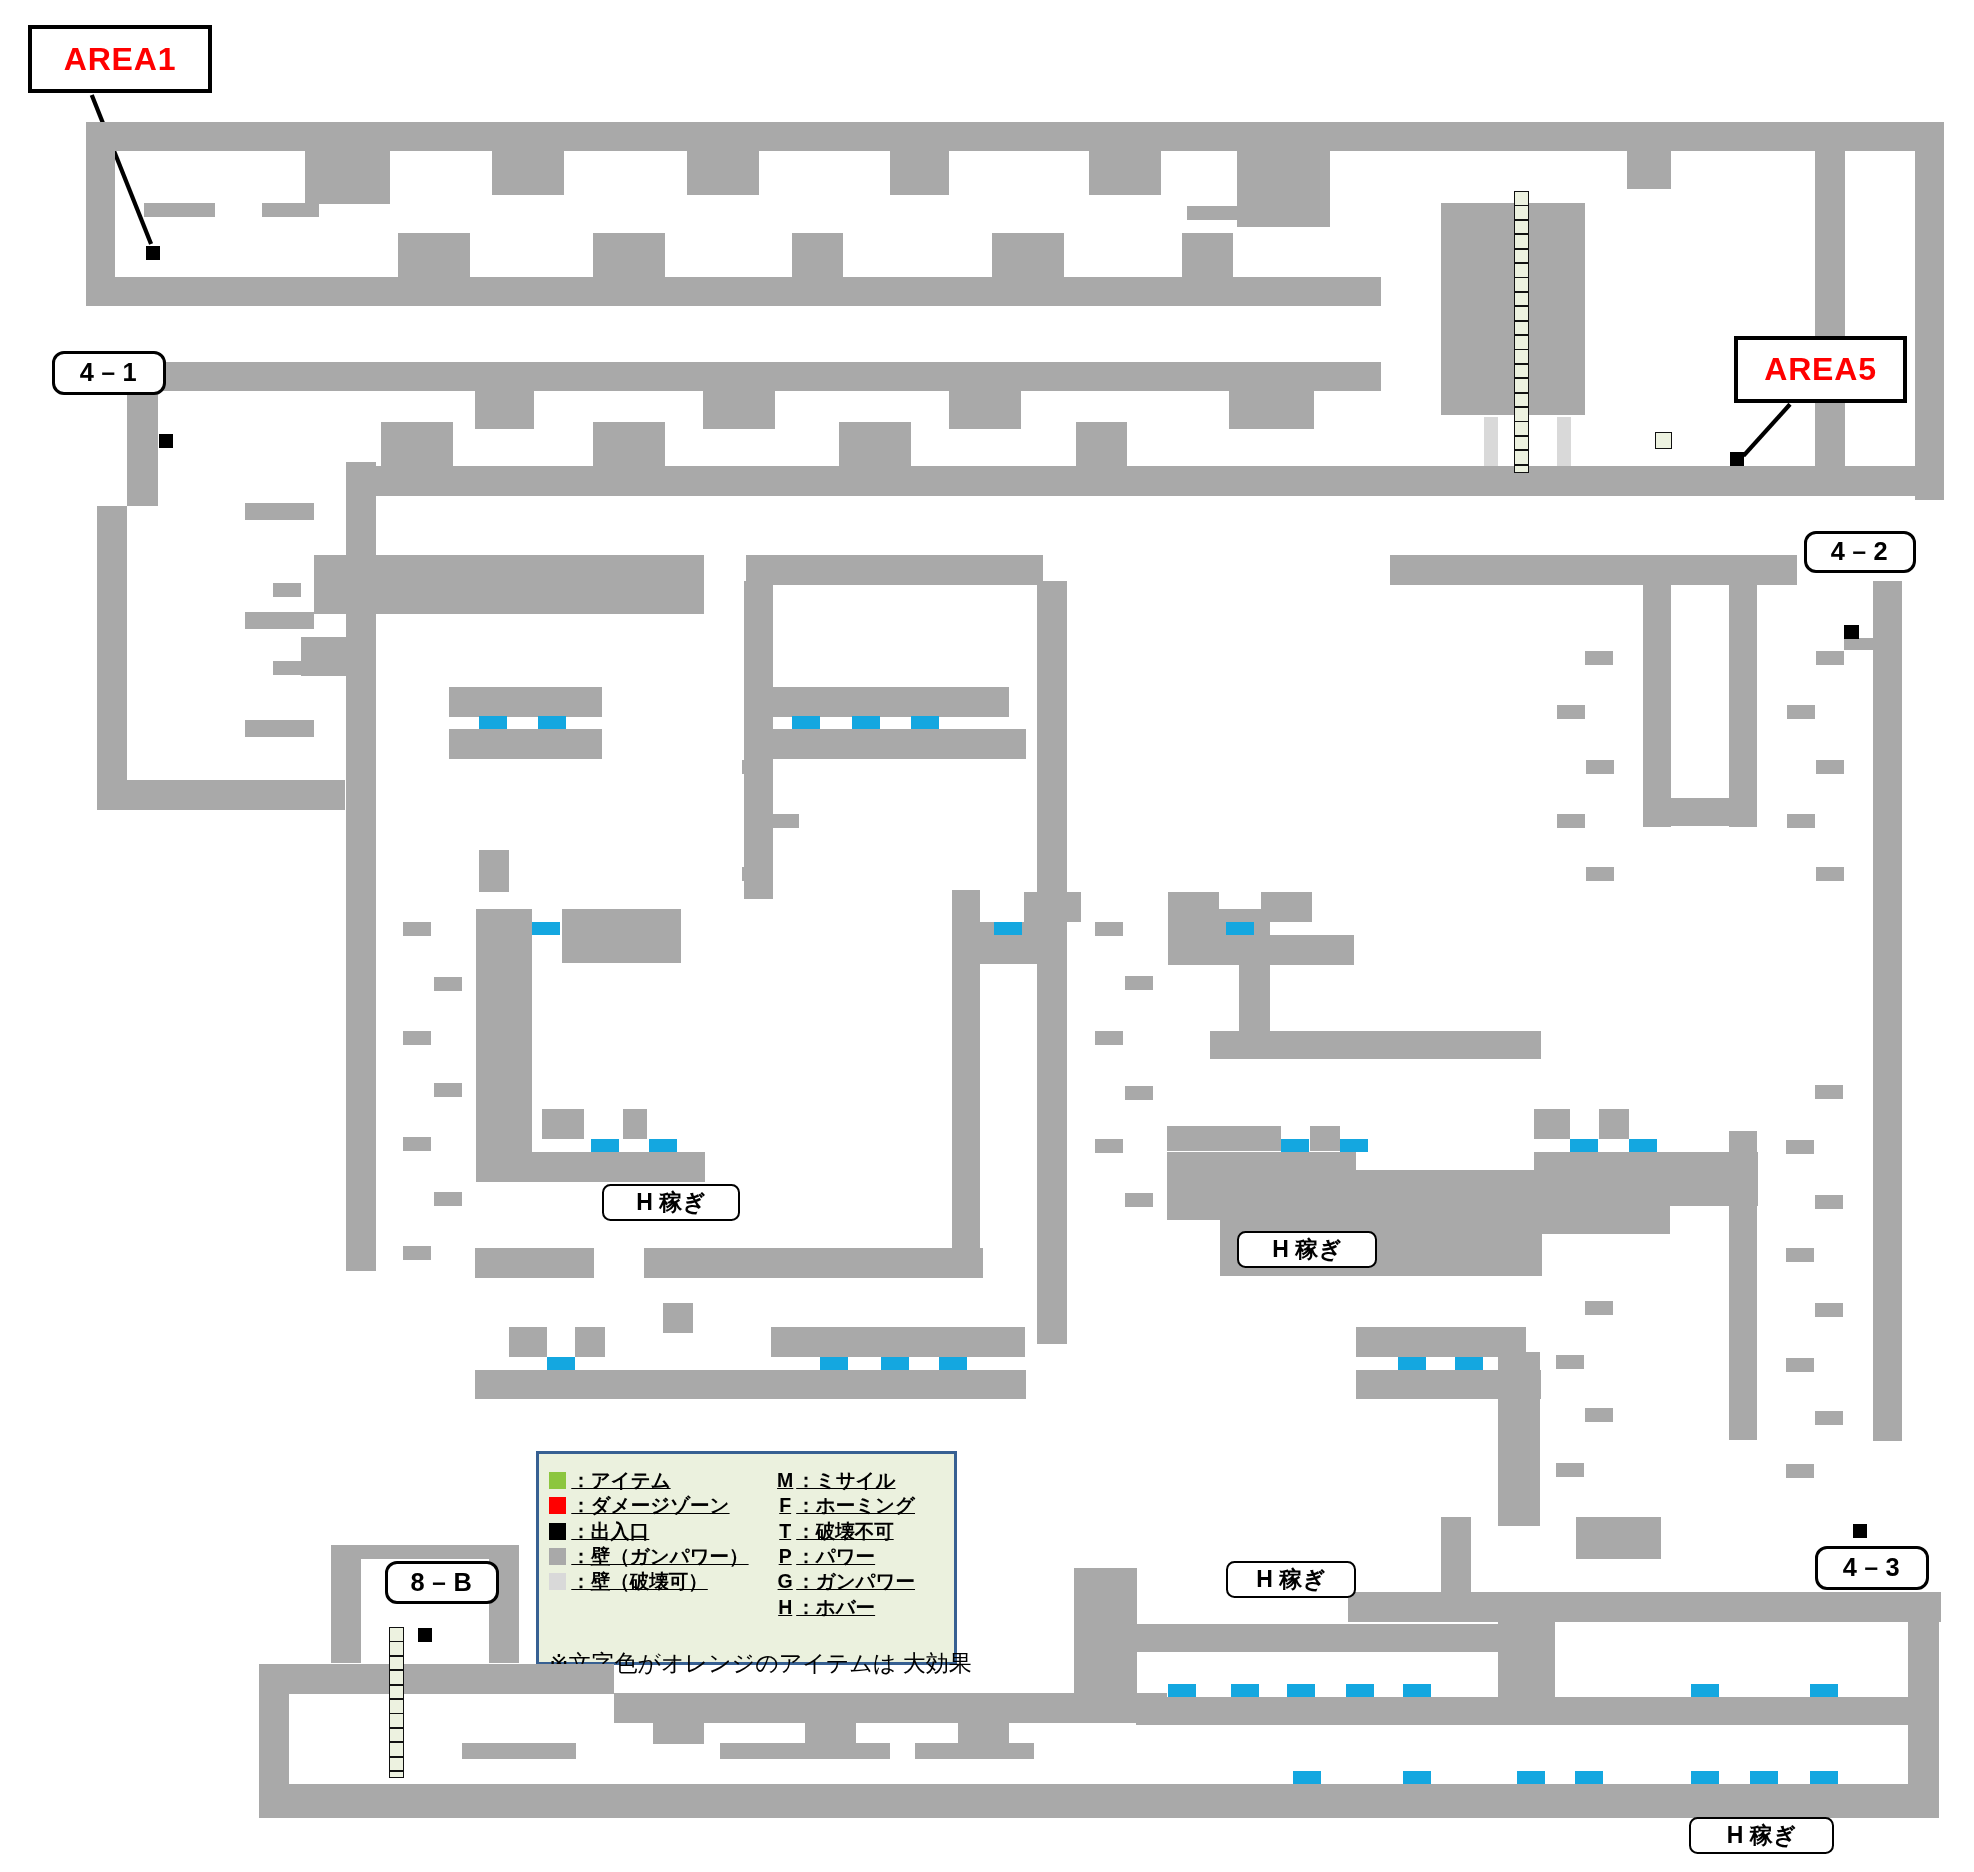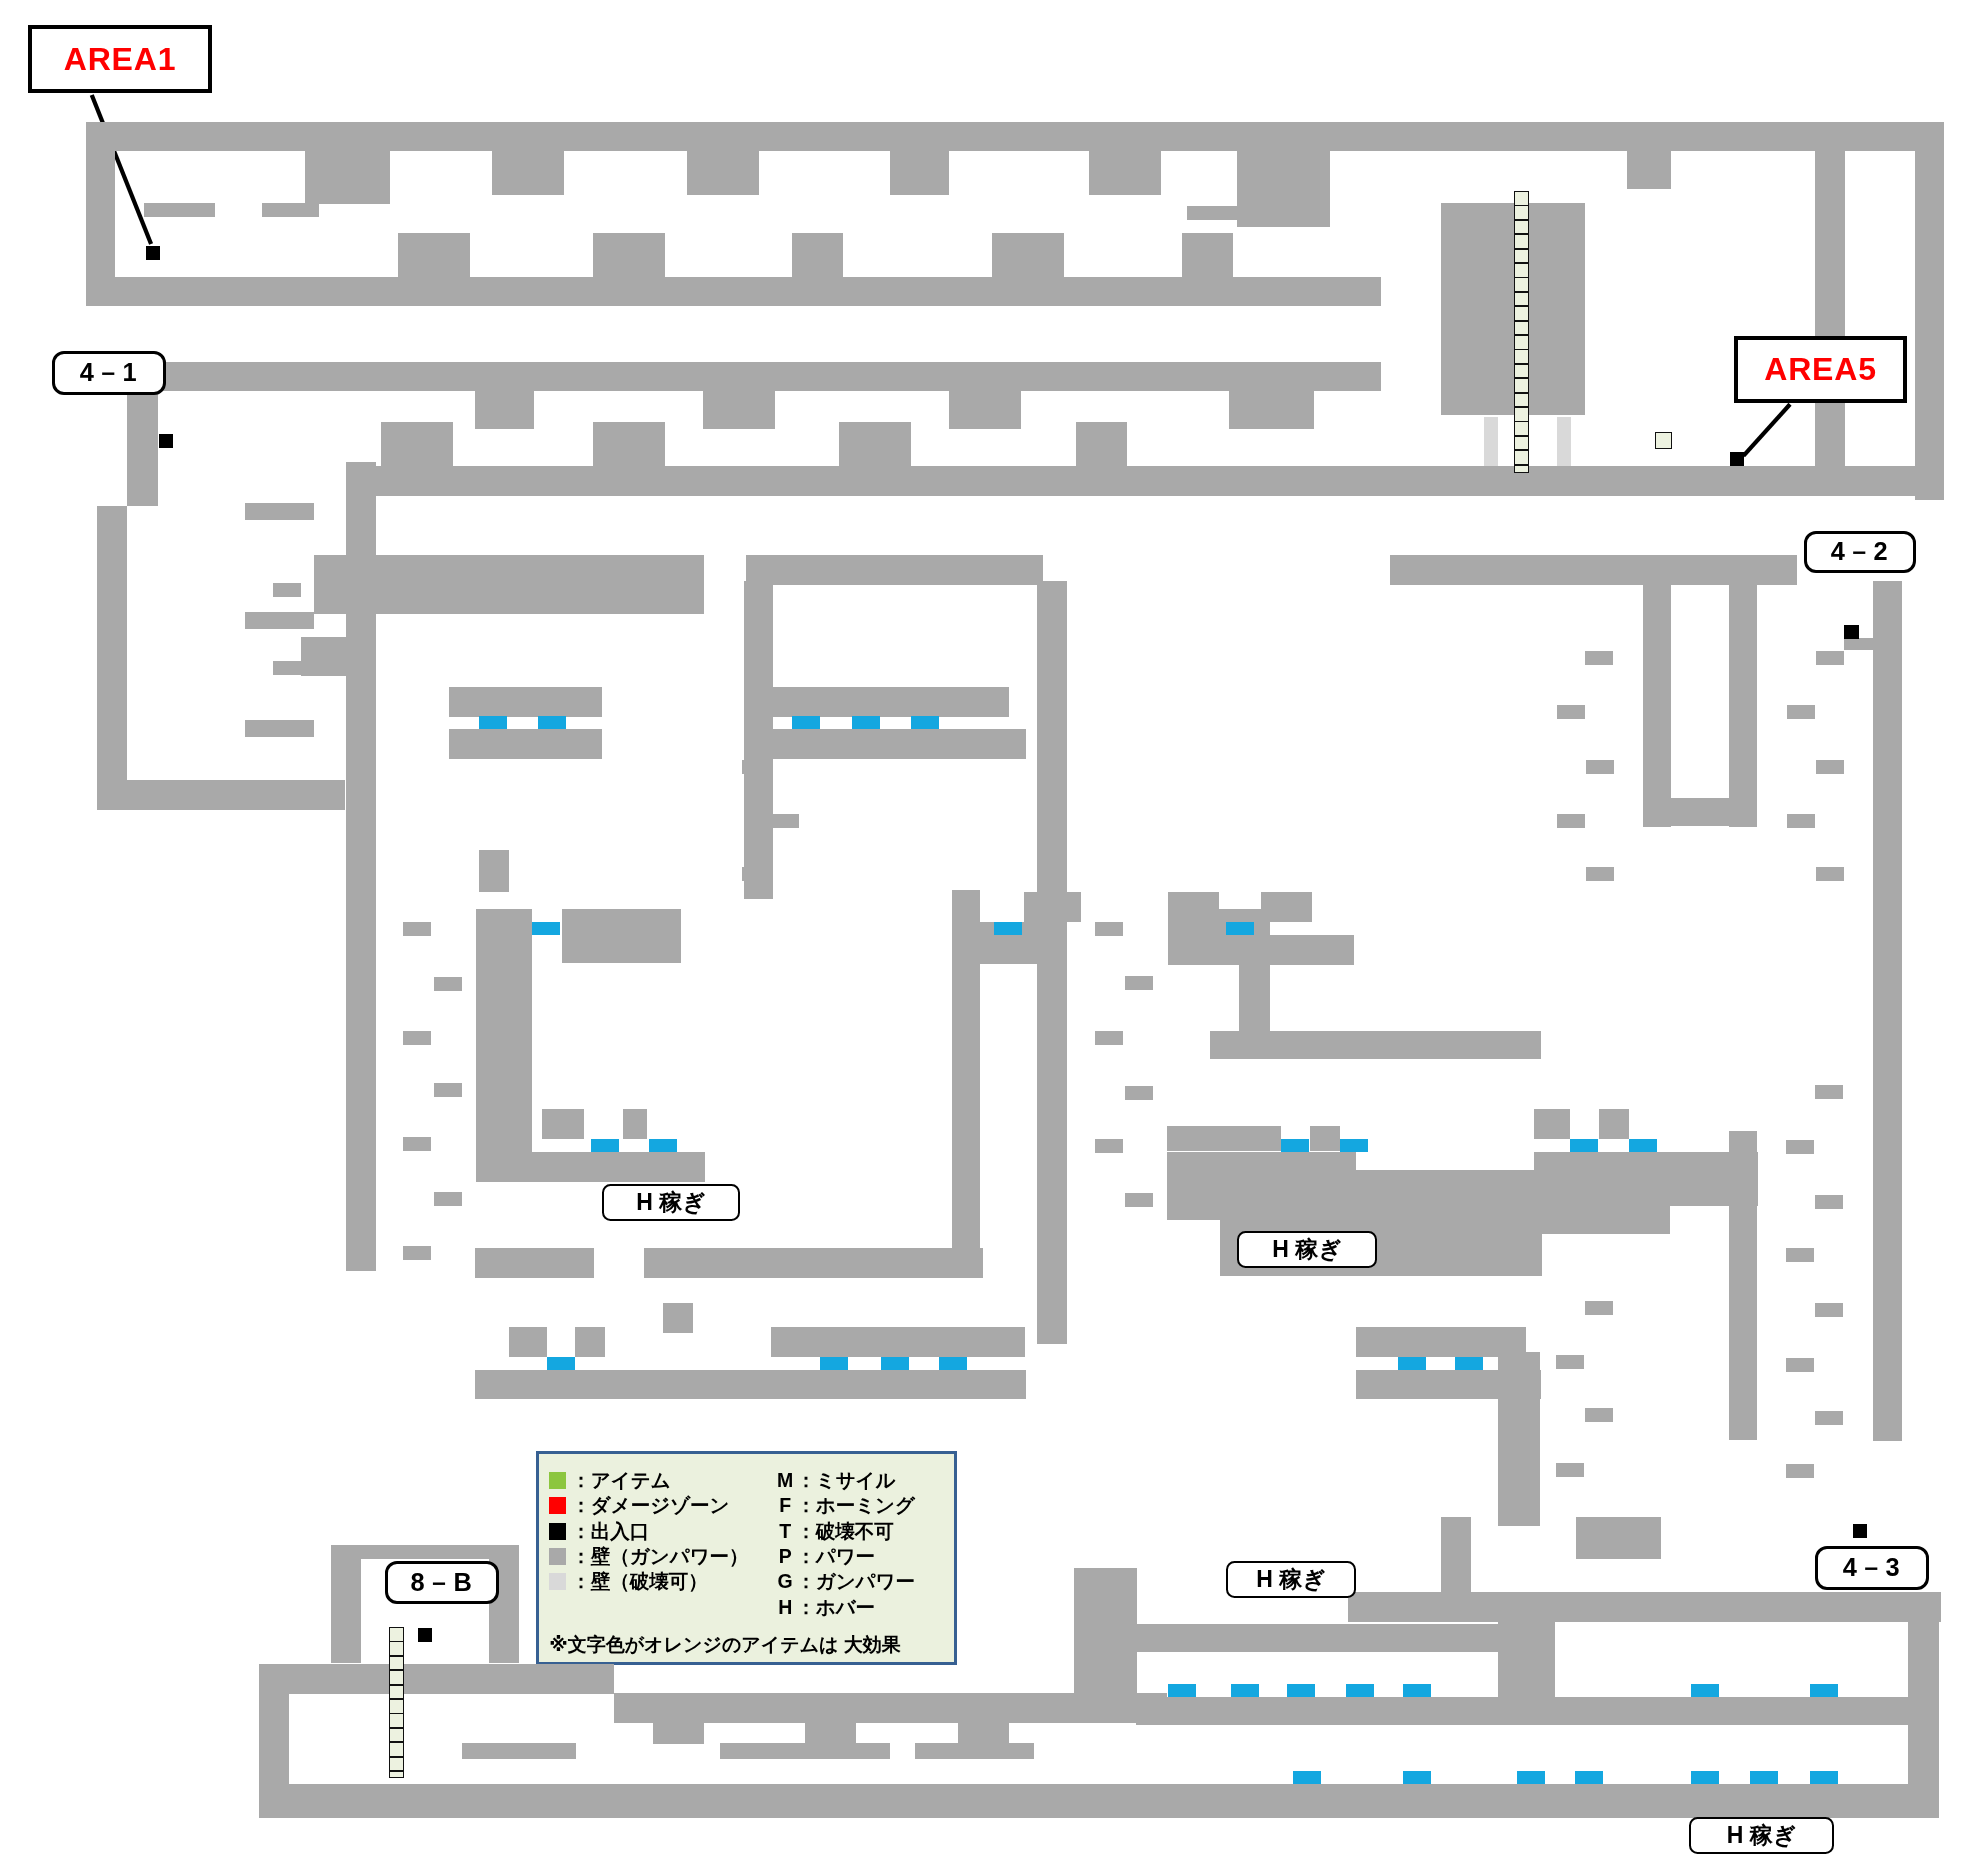--- a/index.html
+++ b/index.html
@@ -17,27 +17,27 @@
            font-weight:bold;font-size:32px;letter-spacing:0.8px;}
   .stagetag{position:absolute;background:#ffffff;border:3.4px solid #000;border-radius:12px;box-sizing:border-box;
             display:flex;align-items:center;justify-content:center;color:#000;
             font-weight:bold;font-size:25.4px;letter-spacing:1.7px;}
   .htag{position:absolute;background:#ffffff;border:2.5px solid #000;border-radius:8.5px;box-sizing:border-box;
         display:flex;align-items:center;justify-content:center;color:#000;
         font-weight:bold;font-size:23px;}
   #leader-lines{position:absolute;left:0;top:0;pointer-events:none;}
   #legend{position:absolute;background:#EBF1DE;border:3.4px solid #376092;box-sizing:border-box;
           padding:13.6px 12px 8.5px 10.2px;color:#000;}
-  #legend .cols{display:flex;}
+  #legend .cols{display:flex;text-decoration:underline;}
   #legend .col{display:flex;flex-direction:column;}
   #legend .col.left{width:225px;}
   .legend-row{display:flex;align-items:center;height:25.4px;font-weight:bold;font-size:19.5px;white-space:nowrap;}
   .legend-row .sw{width:17px;height:17px;margin-right:5.1px;flex:0 0 auto;}
   .legend-row .key{display:inline-block;width:22px;text-align:center;}
-  .legend-note{font-weight:bold;font-size:19px;margin-top:12px;white-space:nowrap;}
+  .legend-note{font-weight:normal;font-size:23px;margin-top:28px;white-space:nowrap;}
 </style>
 </head>
 <body>
 
 <div id="stage">
   <svg id="leader-lines" width="1975" height="1872" viewBox="0 0 2330 2209">
       <line x1="108" y1="112" x2="178" y2="288" stroke="#000" stroke-width="5"></line>
       <line x1="2112" y1="477" x2="2057" y2="538" stroke="#000" stroke-width="5"></line>
     </svg>
   <div id="legend" style="left: 536px; top: 1451px; width: 421px; height: 214px;">

